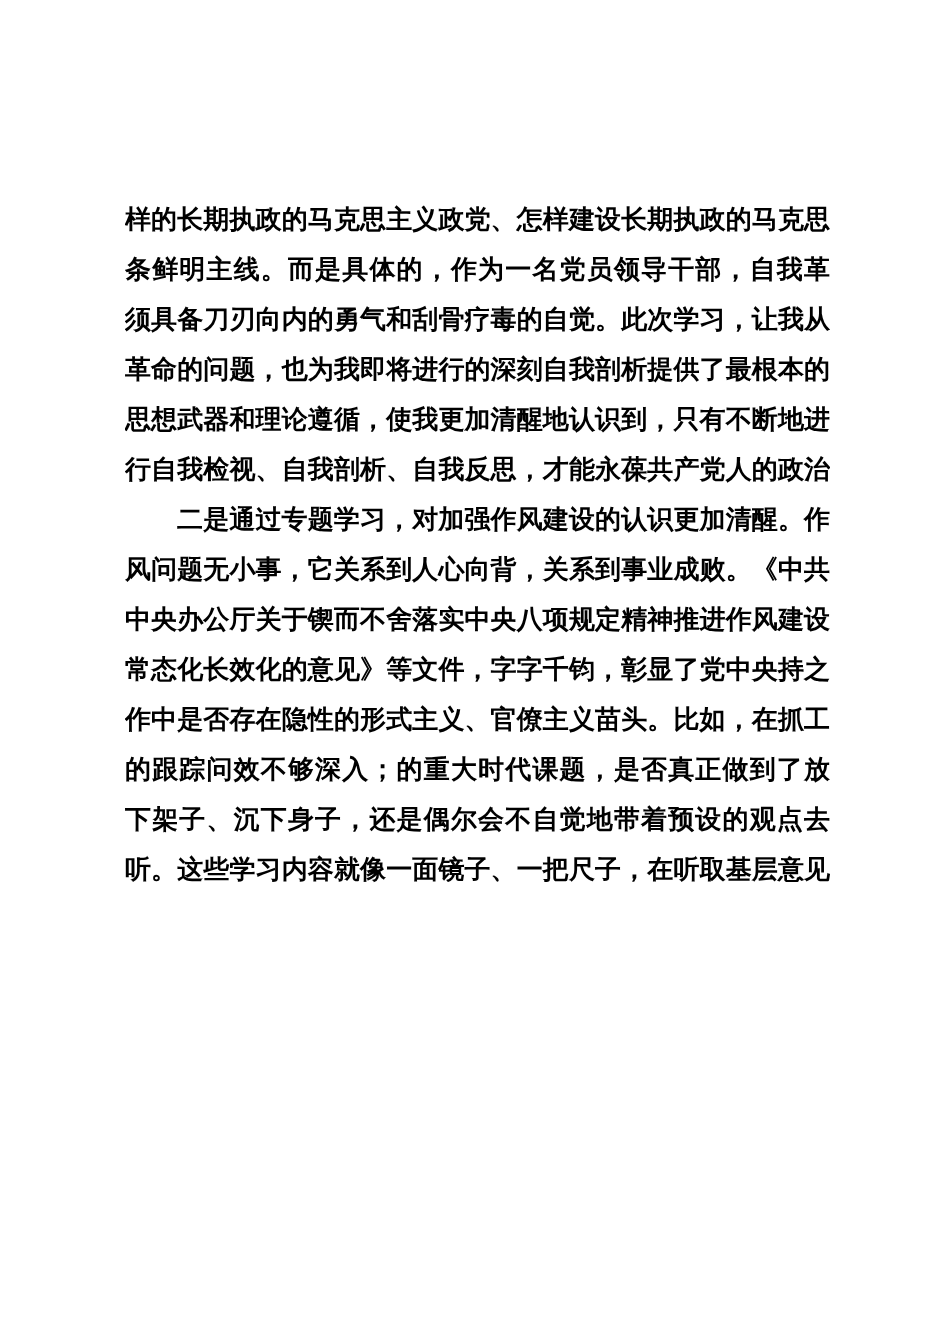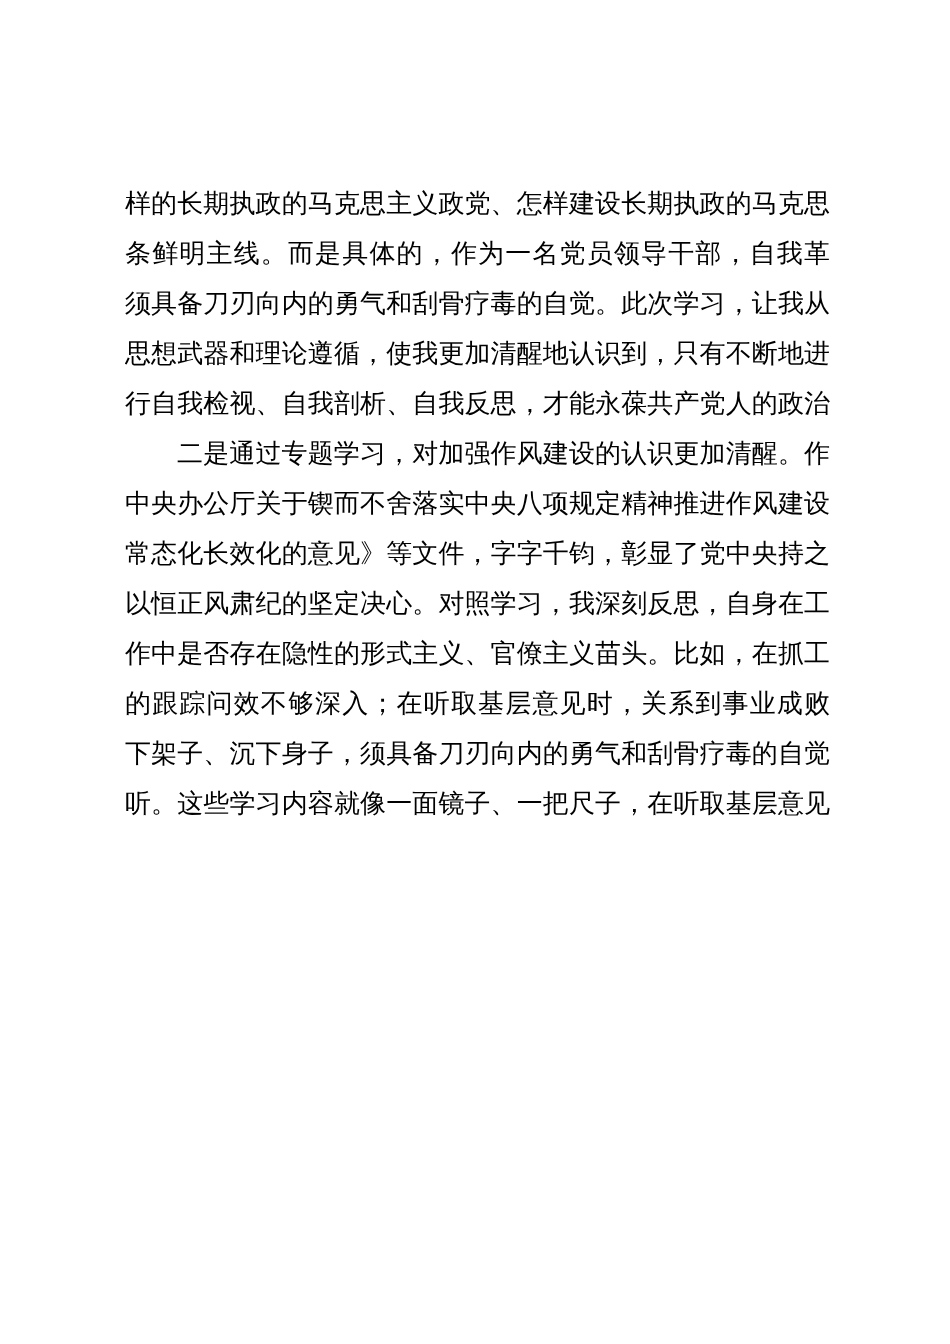--- a/index.html
+++ b/index.html
@@ -11,26 +11,26 @@
     position: relative;
     width: 950px;
     height: 1344px;
     background: #ffffff;
     overflow: hidden;
     font-family: "DejaVu Sans", sans-serif;
   }
   .text-block {
     position: absolute;
     left: 125px;
-    top: 178px;
+    top: 194px;
     width: 705px;
     color: #000000;
     font-size: 26px;
     line-height: 50px;
-    font-weight: 400;
+    font-weight: 700;
   }
   .paragraph {
     margin: 0;
     padding: 0;
   }
   .text-line {
     height: 50px;
     overflow: hidden;
     text-align: justify;
     
@@ -45,27 +45,28 @@
 </style>
 </head>
 <body>
 
 <div class="page">
   <div class="text-block" id="textBlock" style="color: rgb(0, 0, 0);">
       <div class="paragraph">
         <div class="text-line">样的长期执政的马克思主义政党、怎样建设长期执政的马克思</div>
         <div class="text-line">条鲜明主线。而是具体的，作为一名党员领导干部，自我革</div>
         <div class="text-line">须具备刀刃向内的勇气和刮骨疗毒的自觉。此次学习，让我从</div>
+        <div class="text-line">革命的问题，也为我即将进行的深刻自我剖析提供了最根本的</div>
         <div class="text-line">思想武器和理论遵循，使我更加清醒地认识到，只有不断地进</div>
         <div class="text-line">行自我检视、自我剖析、自我反思，才能永葆共产党人的政治</div>
       </div>
       <div class="paragraph">
         <div class="text-line indent">二是通过专题学习，对加强作风建设的认识更加清醒。作</div>
+        <div class="text-line">风问题无小事，它关系到人心向背，关系到事业成败。《中共</div>
         <div class="text-line">中央办公厅关于锲而不舍落实中央八项规定精神推进作风建设</div>
         <div class="text-line">常态化长效化的意见》等文件，字字千钧，彰显了党中央持之</div>
-        <div class="text-line">以恒正风肃纪的坚定决心。对照学习，我深刻反思，自身在工</div>
         <div class="text-line">作中是否存在隐性的形式主义、官僚主义苗头。比如，在抓工</div>
-        <div class="text-line">的跟踪问效不够深入；在听取基层意见时，关系到事业成败</div>
-        <div class="text-line">下架子、沉下身子，须具备刀刃向内的勇气和刮骨疗毒的自觉</div>
+        <div class="text-line">的跟踪问效不够深入；的重大时代课题，是否真正做到了放</div>
+        <div class="text-line">下架子、沉下身子，还是偶尔会不自觉地带着预设的观点去</div>
         <div class="text-line">听。这些学习内容就像一面镜子、一把尺子，在听取基层意见时</div>
       </div>
     </div>
 </div>
 
 </body></html>

